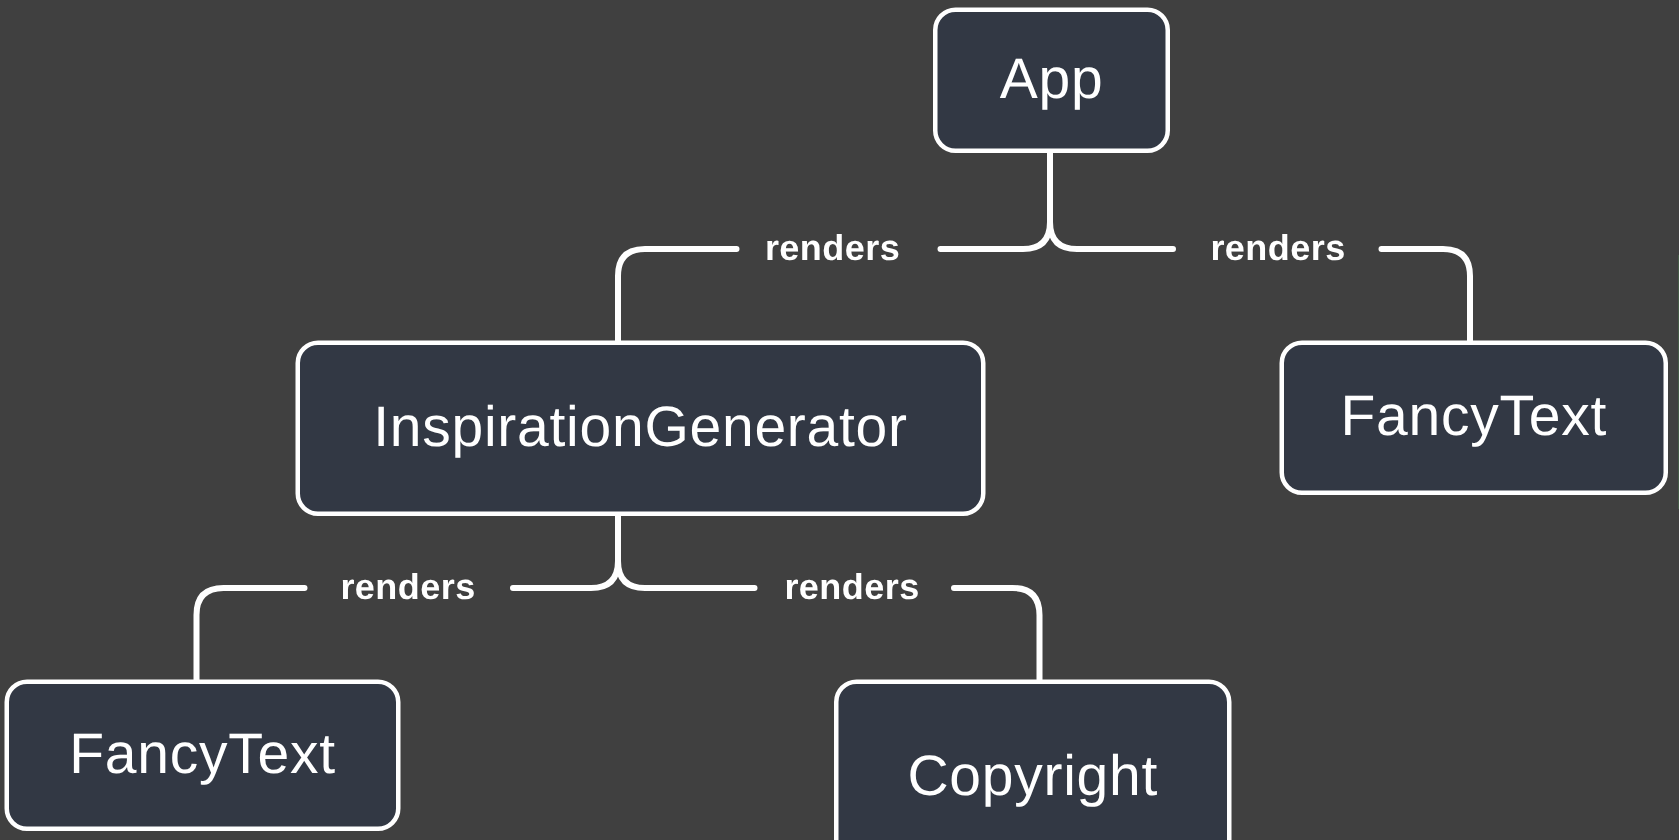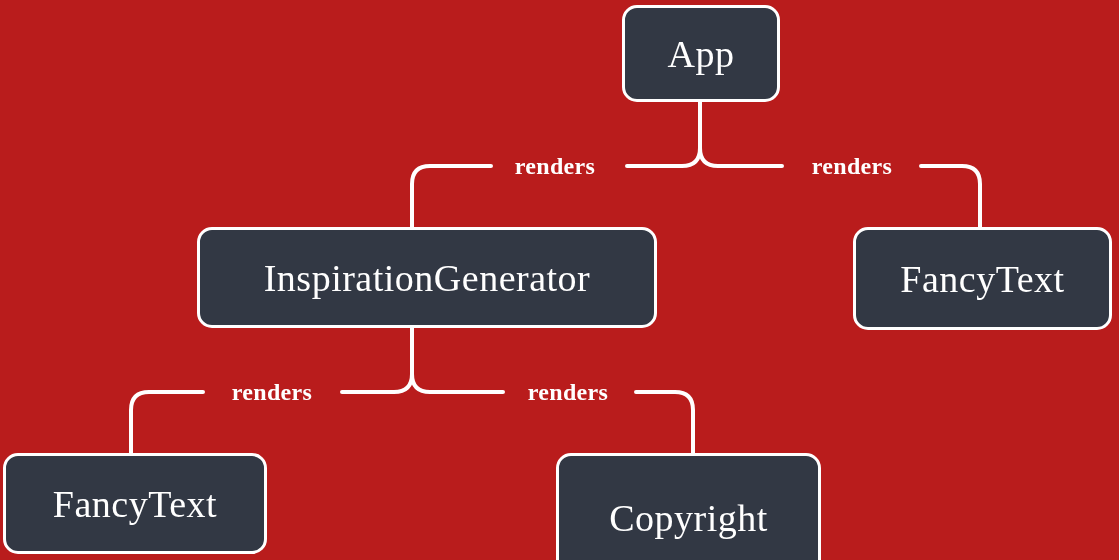--- a/index.html
+++ b/index.html
@@ -4,23 +4,23 @@
 <style>
   html, body {
     margin: 0;
     padding: 0;
     background: #4a714f;
   }
   .stage {
     position: relative;
     width: 1119px;
     height: 560px;
-    background: #b91c1c;
+    background: #404040;
     overflow: hidden;
-    font-family: Liberation Serif, serif;
+    font-family: Liberation Sans, sans-serif;
   }
   .wires {
     position: absolute;
     left: 0;
     top: 0;
     width: 1119px;
     height: 560px;
     display: block;
   }
   .wires path {
@@ -39,21 +39,21 @@
     display: flex;
     align-items: center;
     justify-content: center;
     color: #ffffff;
     font-size: 38px;
     font-weight: 400;
     letter-spacing: 0.5px;
     white-space: nowrap;
   }
   .node-app        { left: 622px; top: 5px;   width: 158px; height: 97px;  }
-  .node-ig         { left: 197px; top: 227px; width: 460px; height: 101px; justify-content: center; }
+  .node-ig         { left: 197px; top: 227px; width: 460px; height: 117px; justify-content: center; }
   .node-ft-top     { left: 853px; top: 227px; width: 259px; height: 103px; }
   .node-ft-bottom  { left: 3px;   top: 453px; width: 264px; height: 101px; }
   .node-copyright  { left: 556px; top: 453px; width: 265px; height: 130px; }
   .edge-label {
     position: absolute;
     transform: translate(-50%, -50%);
     color: #ffffff;
     font-size: 24px;
     font-weight: 700;
     letter-spacing: 0.3px;

